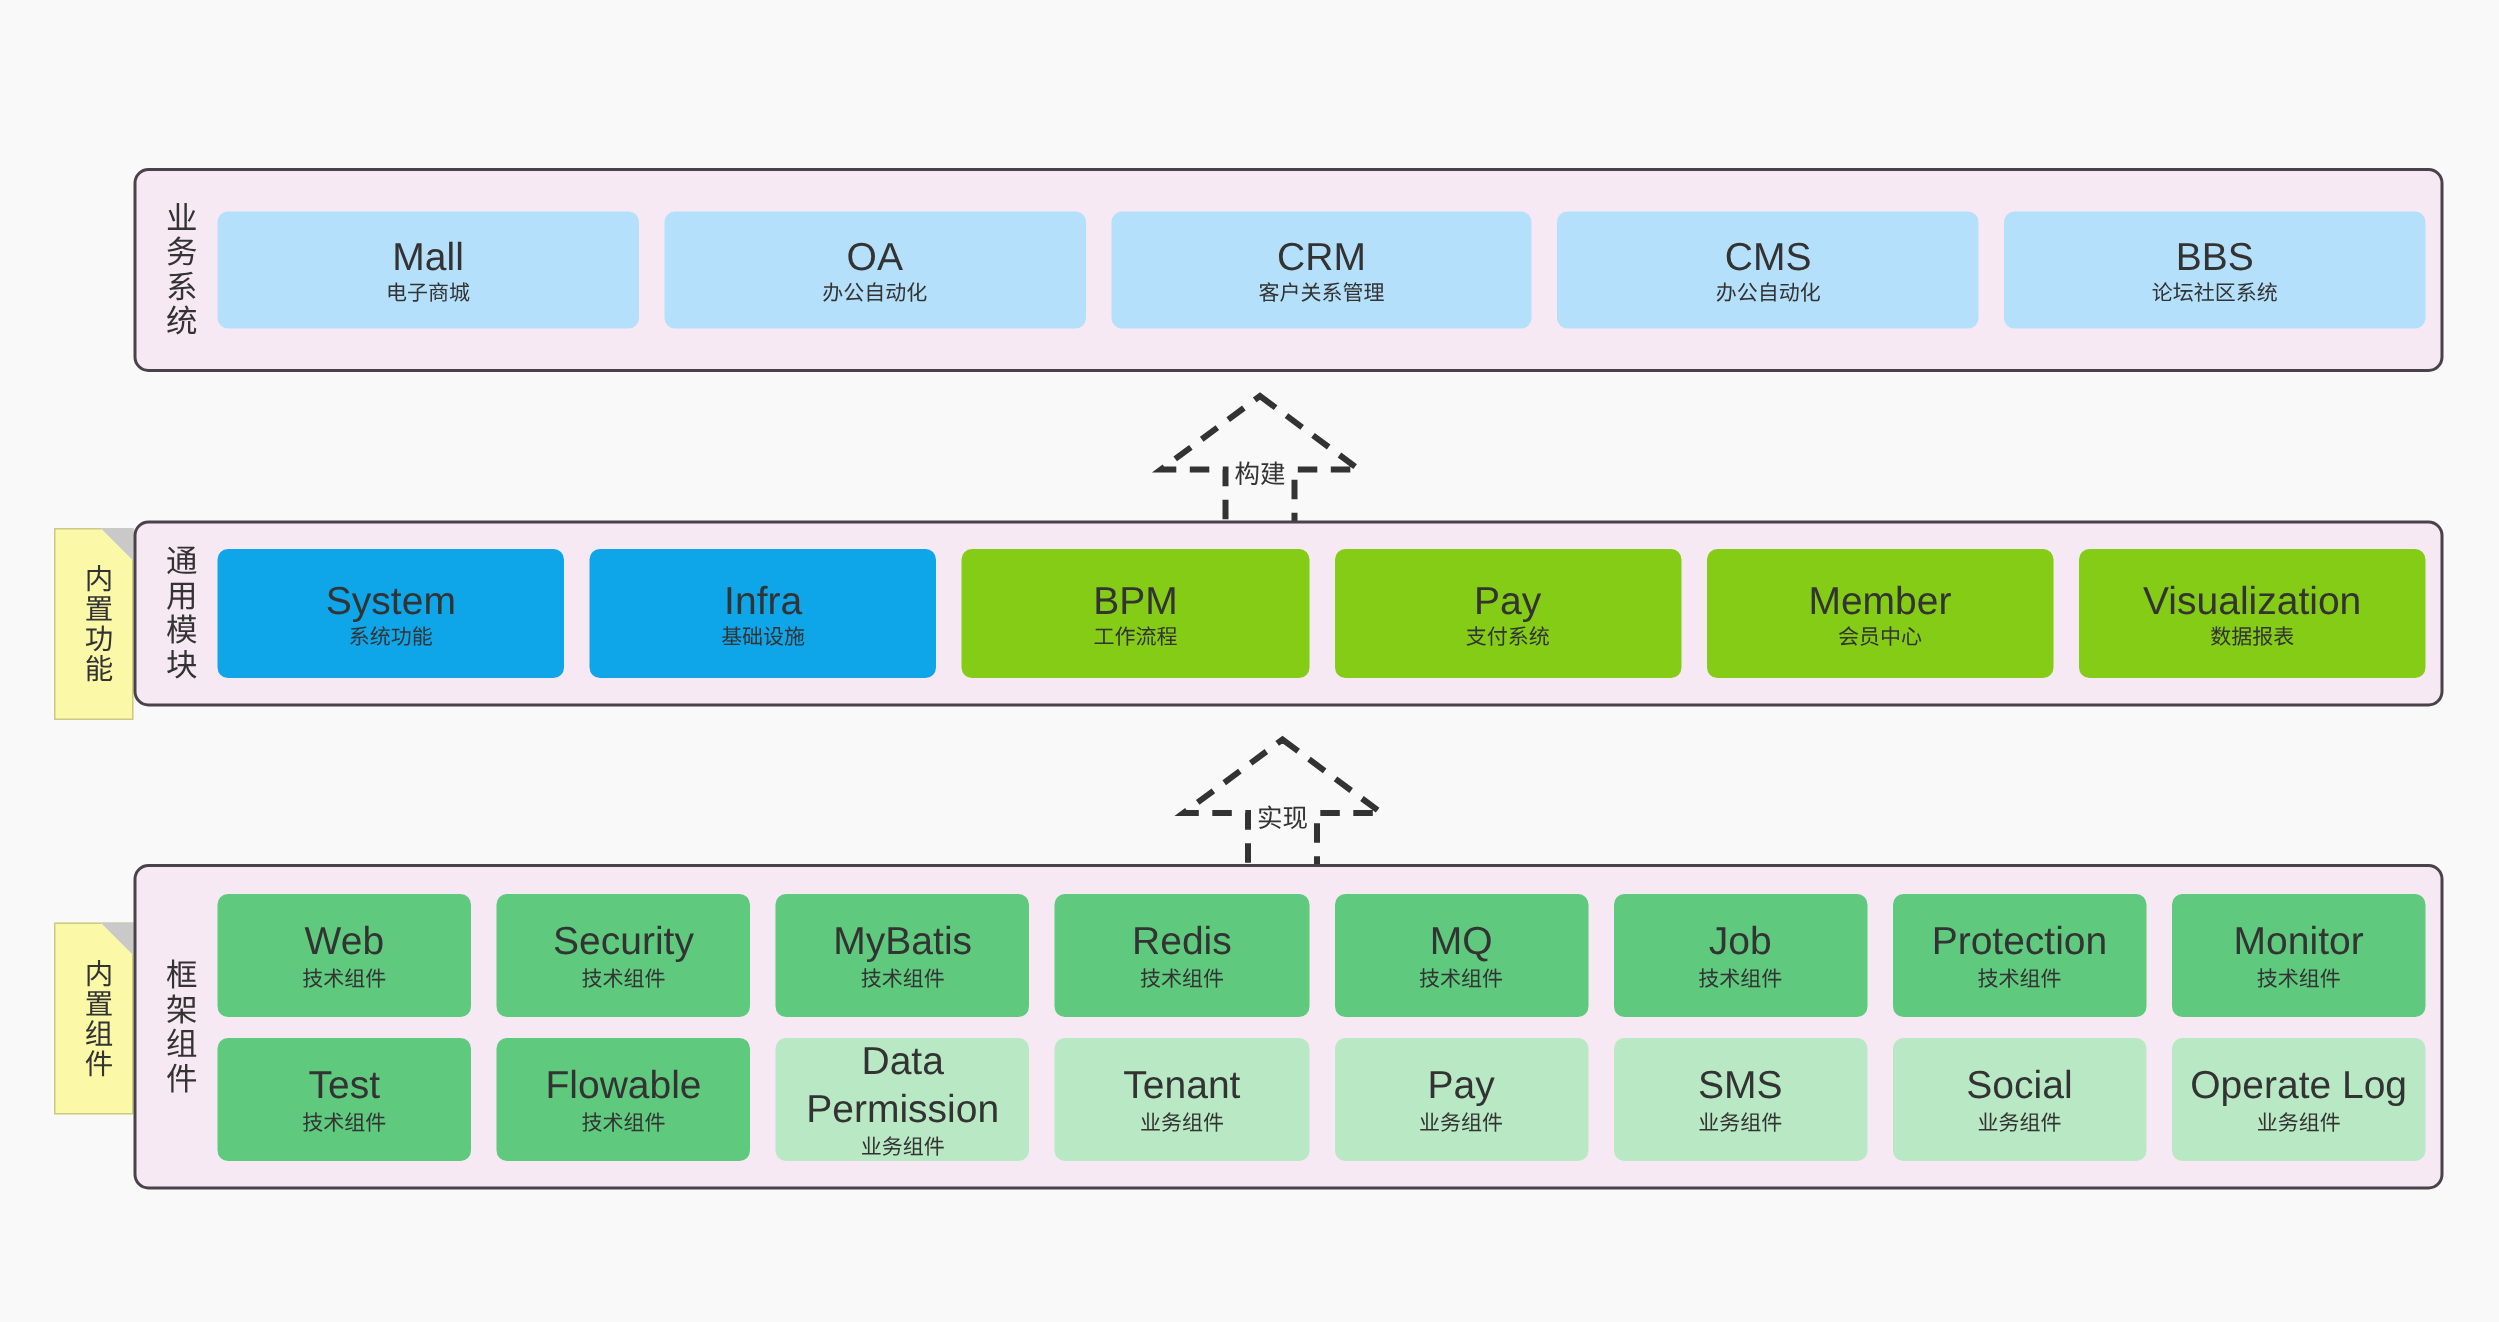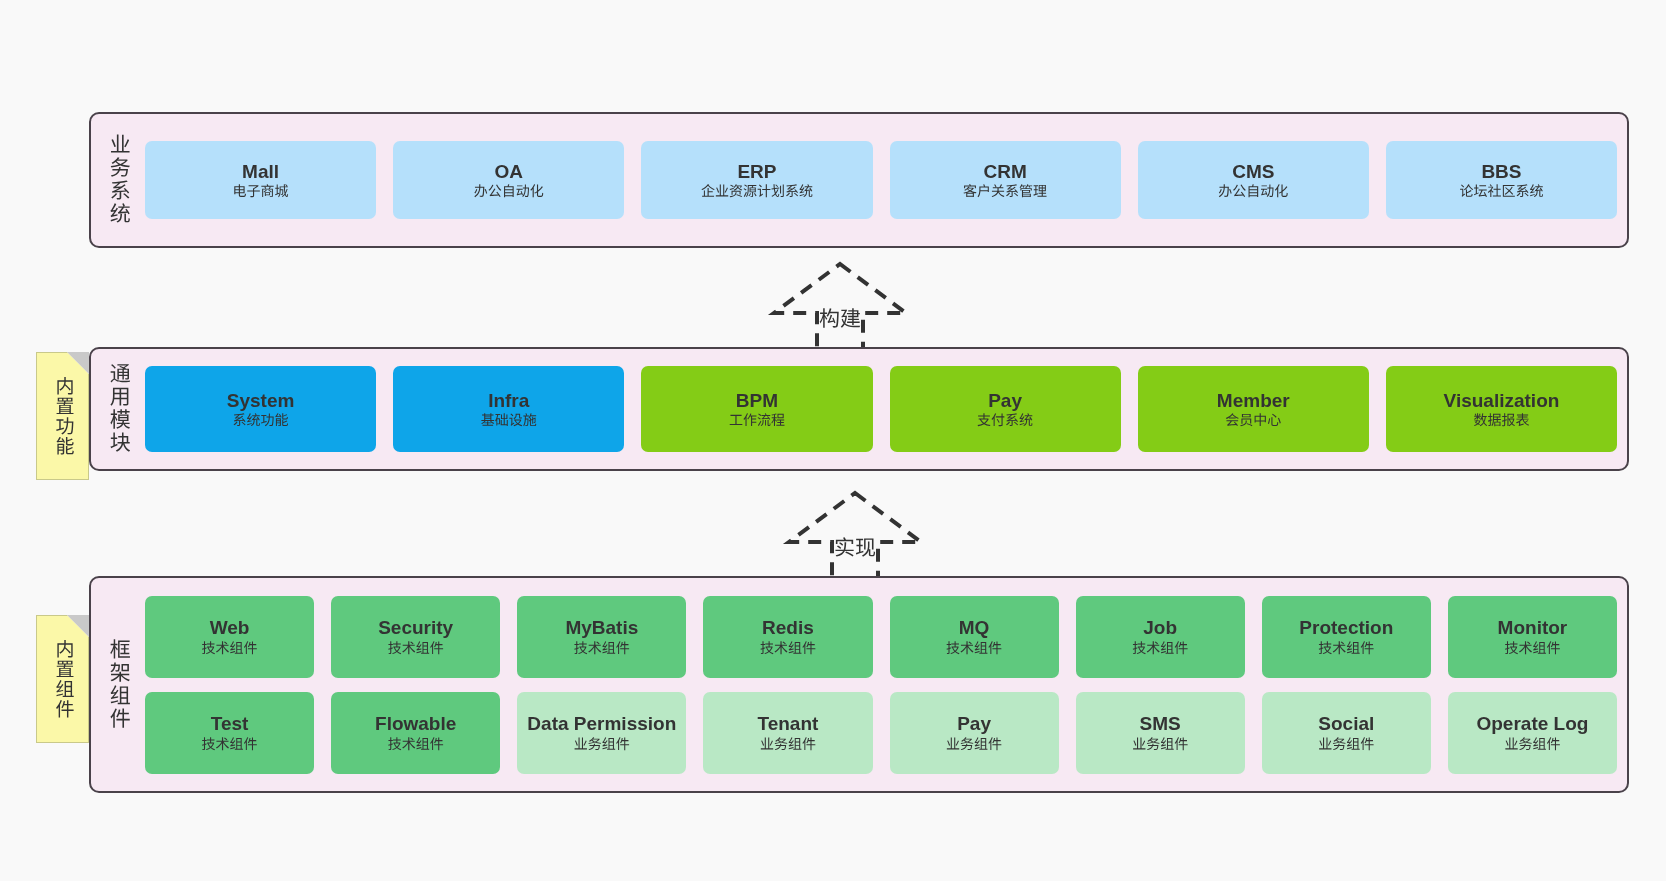--- a/index.html
+++ b/index.html
@@ -71,21 +71,21 @@
     display: flex;
     flex-direction: column;
     align-items: center;
     justify-content: center;
     text-align: center;
     line-height: 1.22;
     padding: 4px 6px;
     box-sizing: border-box;
     color: #333333;
   }
-  .card .t1 { font-size: 19px; font-weight: bold; }
+  .card .t1 { font-size: 26px; }
   .card .t2 { font-size: 14px; }
 
   .card.blue   { background: #b5e0fb; }
   .card.red    { background: #0ea5e9; }
   .card.pink   { background: #84cc16; }
   .card.green  { background: #5fc97e; }
   .card.lgreen { background: #b9e8c5; align-items: center; }
 
   
   #layer-business {
@@ -151,21 +151,21 @@
     position: absolute;
     width: 160px;
     height: 100px;
   }
   .gen-arrow svg { display: block; width: 100%; height: 100%; }
   .gen-arrow .gen-label {
     position: absolute;
     left: 0; right: 0;
     top: 44px;
     text-align: center;
-    font-size: 21px;
+    font-size: 17px;
     color: #333333;
     user-select: none;
   }
   #arrow-build   { left: 760px; top: 258px; }
   #arrow-implement { left: 775px; top: 487px; }
 </style>
 </head>
 <body>
 
 <div class="canvas">
@@ -174,24 +174,20 @@
     <div class="layer-title">业务系统</div>
     <div class="layer-body">
       <div class="row">
         <div class="card blue">
           <span class="t1">Mall</span>
           <span class="t2">电子商城</span>
         </div>
         <div class="card blue">
           <span class="t1">OA</span>
           <span class="t2">办公自动化</span>
-        </div>
-        <div class="card blue">
-          <span class="t1">ERP</span>
-          <span class="t2">企业资源计划系统</span>
         </div>
         <div class="card blue">
           <span class="t1">CRM</span>
           <span class="t2">客户关系管理</span>
         </div>
         <div class="card blue">
           <span class="t1">CMS</span>
           <span class="t2">办公自动化</span>
         </div>
         <div class="card blue">

